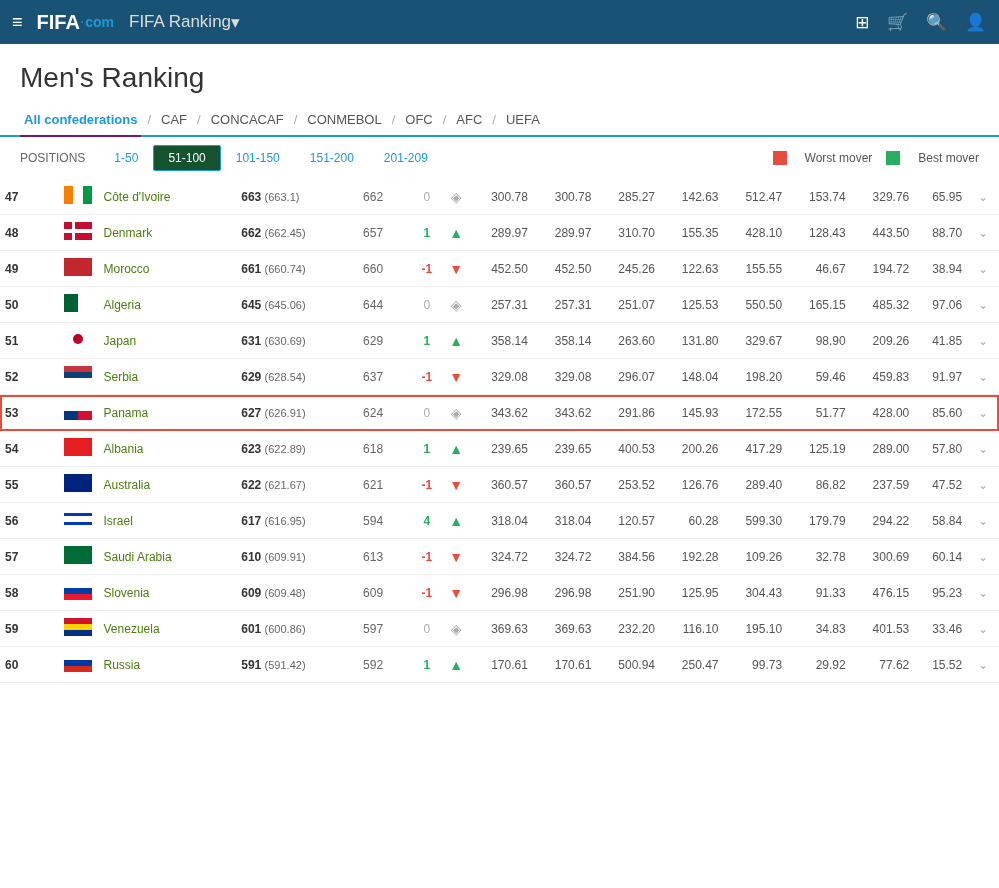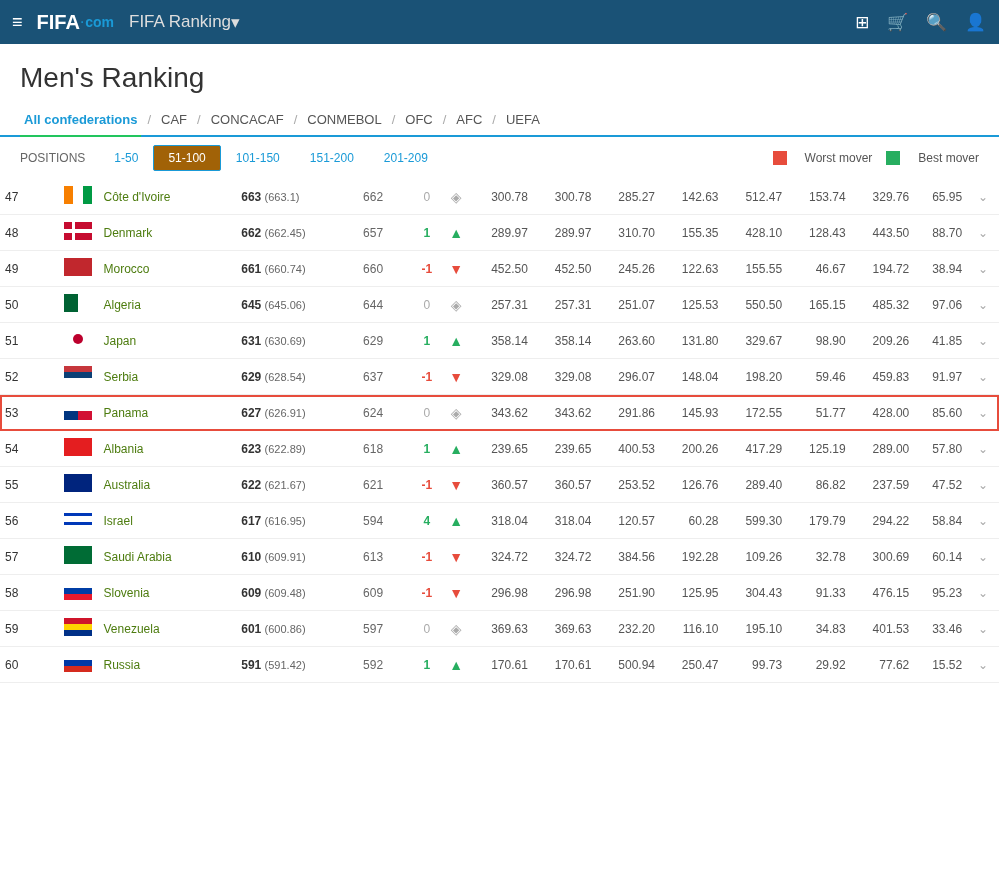--- a/index.html
+++ b/index.html
@@ -36,49 +36,49 @@
       gap: 0;
       flex-wrap: wrap;
     }
     .conf-tab {
       font-size: 13px;
       padding: 8px 4px;
       cursor: pointer;
       color: #555;
       text-decoration: none;
     }
-    .conf-tab.active { color: #1a9ad7; font-weight: bold; border-bottom: 2px solid #22c55e; margin-bottom: -2px; }
+    .conf-tab.active { color: #1a9ad7; font-weight: bold; border-bottom: 2px solid #701a75; margin-bottom: -2px; }
     .conf-sep { color: #aaa; margin: 0 6px; font-size: 13px; }
 
     
     .position-tabs {
       display: flex;
       align-items: center;
       padding: 8px 20px;
       gap: 0;
       background: #fff;
     }
     .pos-label { font-size: 12px; color: #666; font-weight: normal; margin-right: 14px; }
     .pos-tab {
       font-size: 12px;
       padding: 5px 14px;
       cursor: pointer;
       color: #1a9ad7;
       border: 1px solid transparent;
       border-radius: 2px;
     }
-    .pos-tab.active { background: #a16207; color: #fff; border-color: #1a9ad7; }
+    .pos-tab.active { background: #14532d; color: #fff; border-color: #1a9ad7; }
     .mover-legend { margin-left: auto; display: flex; align-items: flex-start; gap: 14px; font-size: 12px; color: #555; }
     .mover-box { width: 14px; height: 14px; display: inline-block; margin-right: 4px; vertical-align: middle; }
 
     
     .ranking-table { width: 100%; border-collapse: collapse; }
     .ranking-table tr { border-bottom: 1px solid #eee; }
     .ranking-table td { padding: 7px 5px; font-size: 12px; vertical-align: middle; }
-    .col-pos { width: 55px; padding-left: 20px; font-size: 14px; font-weight: normal; color: #333; }
+    .col-pos { width: 55px; padding-left: 20px; font-size: 14px; font-weight: bold; color: #333; }
     .col-flag { width: 36px; text-align: center; }
     .col-country { width: 130px; color: #4d7c0f; cursor: pointer; }
     .col-pts { width: 115px; font-size: 13px; font-weight: bold; }
     .col-pts-prev { width: 50px; color: #666; }
     .col-change { width: 30px; text-align: center; }
     .col-arrow { width: 25px; text-align: center; }
     .col-num { width: 60px; text-align: right; color: #555; font-size: 12px; }
     .col-last { width: 50px; text-align: right; padding-right: 20px; color: #555; font-size: 12px; }
     .col-chevron { width: 30px; text-align: center; color: #aaa; cursor: pointer; }
 

